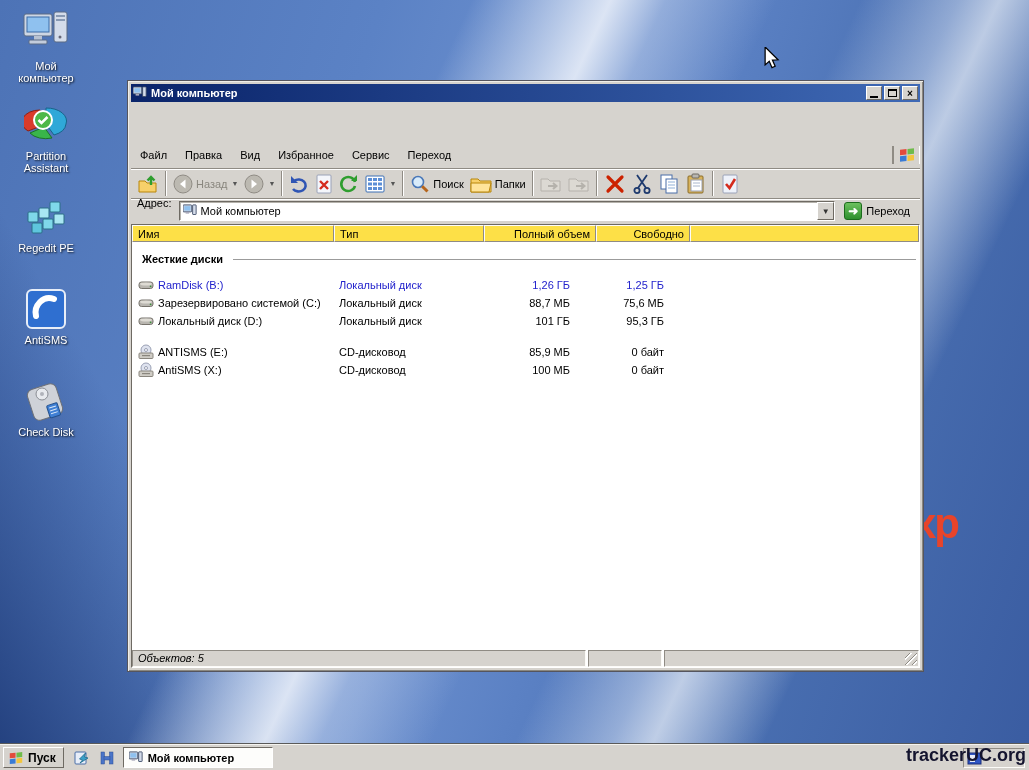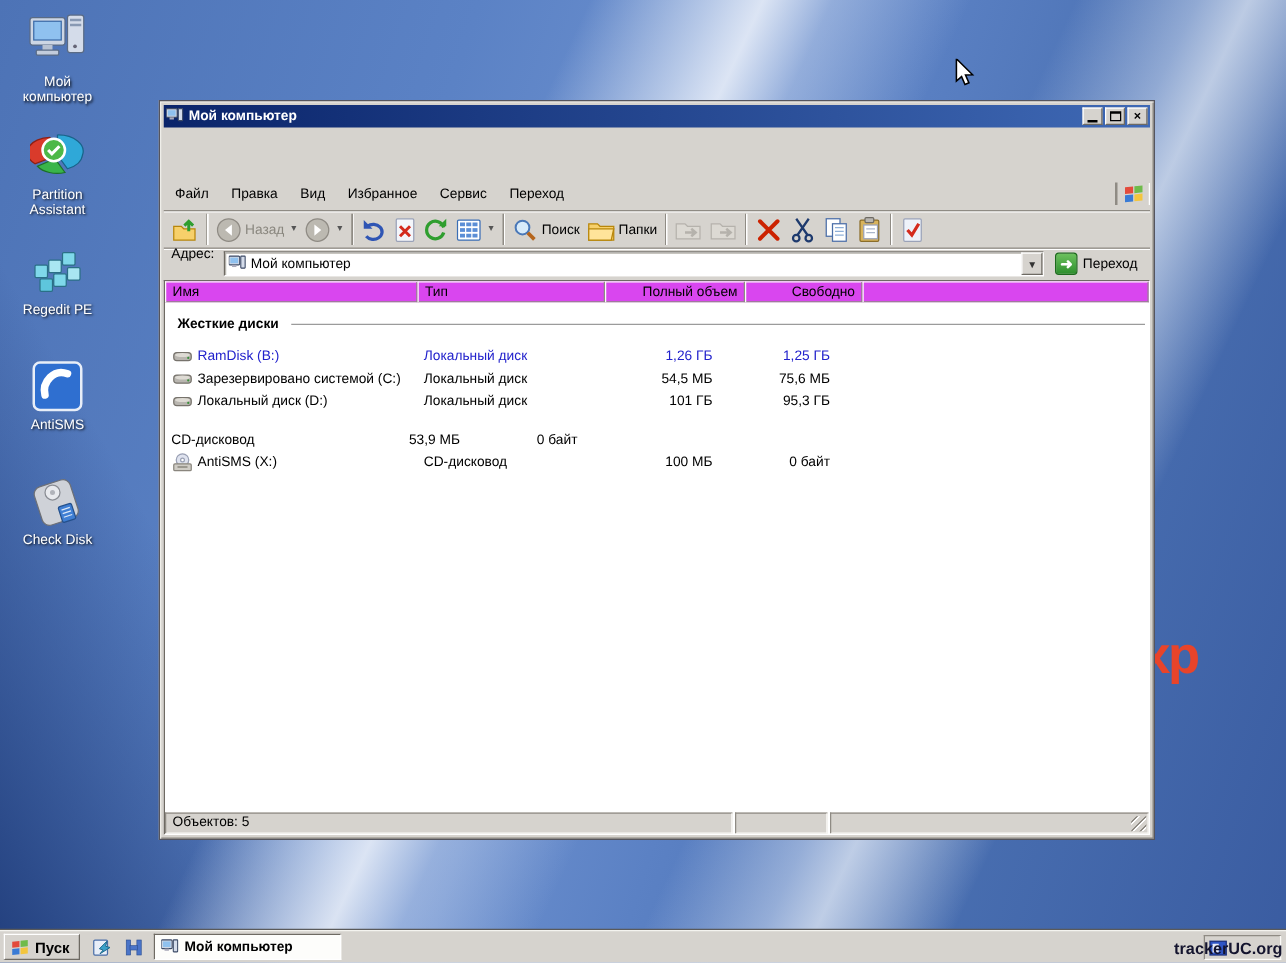--- a/index.html
+++ b/index.html
@@ -62,21 +62,21 @@
     border:1px solid; border-color:#6e6a63 #fff #fff #6e6a63; box-shadow:1px 1px 0 #b5b2ab inset; }
   .combo .ci{ width:14px; height:14px; margin-right:4px; }
   .combo-btn{ width:17px; height:18px; margin-left:auto; display:flex; align-items:center; justify-content:center; font-size:8px; color:#333; }
   .gobtn{ display:flex; align-items:center; gap:4px; padding:1px 6px 1px 3px; margin-left:6px; }
   .goicon{ width:18px; height:18px; border-radius:3px;
     background:linear-gradient(#6cc15e,#2e8f2e); border:1px solid #1c6b1c;
     color:#fff; font-weight:bold; display:flex; align-items:center; justify-content:center; font-size:12px; }
 
   .client{ flex:1; margin-top:1px; border:1px solid; border-color:#6e6a63 #fff #fff #6e6a63;
     background:#fff; display:flex; flex-direction:column; overflow:hidden; }
-  .colheads{ display:flex; height:17px; background:#d946ef; flex:none; }
+  .colheads{ display:flex; height:17px; background:#fde047; flex:none; }
   .colh{ border:1px solid; border-color:#fcfbf8 #8f8b84 #8f8b84 #fcfbf8; padding:2px 5px;
     white-space:nowrap; overflow:hidden; }
   .col-name{ width:202px; } .col-type{ width:150px; }
   .col-total{ width:112px; text-align:right; } .col-free{ width:94px; text-align:right; }
   .col-comment{ width:193px; } .col-fill{ flex:1; }
 
   .list{ flex:1; background:#fff; padding-top:4px; overflow:hidden; }
   .group-header{ display:flex; align-items:center; height:18px; margin:4px 0 8px; }
   .group-header .gt{ font-weight:bold; margin-left:10px; white-space:nowrap; }
   .group-header .gline{ flex:1; height:1px; background:#9b9b9b; margin:0 3px 0 10px; }
@@ -85,36 +85,36 @@
   .frow .c-name{ width:202px; display:flex; align-items:center; gap:4px; padding-left:6px; }
   .frow .c-type{ width:150px; padding-left:5px; }
   .frow .c-total{ width:90px; text-align:right; padding-right:4px; }
   .frow .c-free{ width:94px; text-align:right; padding-right:4px; }
   .frow.linkrow{ color:#2222cc; }
   .group-gap{ height:13px; }
 
   .statusbar{ height:17px; margin-top:2px; display:flex; gap:2px; flex:none; }
   .spanel{ border:1px solid; border-color:#8f8b84 #fcfbf8 #fcfbf8 #8f8b84; padding:1px 5px;
     background:#d6d3ce; overflow:hidden; white-space:nowrap; }
-  .sp1{ width:454px; } .sp2{ width:74px; } .sp3{ flex:1; position:relative; }
+  .sp1{ width:454px;font-style:italic; } .sp2{ width:74px; } .sp3{ flex:1; position:relative; }
   .grip{ position:absolute; right:1px; bottom:1px; width:12px; height:12px;
     background:repeating-linear-gradient(135deg, transparent 0 3px, #8f8b84 3px 4px, #fff 4px 5px); }
 
   
   .taskbar{ position:absolute; left:0; bottom:0; width:1029px; height:26px; z-index:50;
     background:#d6d3ce; border-top:1px solid #f4f3ef; box-shadow:0 -1px 0 #5a5a5a; 
     display:flex; align-items:center; padding:0 3px; }
   .startbtn{ height:21px; display:flex; align-items:center; gap:4px; padding:0 7px 0 4px; font-weight:bold; font-size:12px; }
   .qlaunch{ display:flex; align-items:center; gap:9px; margin:0 8px 0 10px; }
   .taskbtn{ height:21px; width:150px; display:flex; align-items:center; gap:5px; padding:0 5px;
     background:#fdfdfb; border:1px solid; border-color:#6e6a63 #fff #fff #6e6a63; font-weight:bold; }
   .tray{ position:absolute; right:4px; top:3px; height:20px; width:62px; display:flex; align-items:center;
     border:1px solid; border-color:#8f8b84 #fcfbf8 #fcfbf8 #8f8b84; padding-left:3px; }
   .watermark{ position:absolute; right:3px; bottom:4px; z-index:60;
-    font-size:13px; font-weight:600; color:#14142e; letter-spacing:0; }
+    font-size:18px; font-weight:600; color:#14142e; letter-spacing:0; }
 
   
   .cursor{ position:absolute; left:763px; top:47px; z-index:100; }
 
   svg{ display:block; }
 </style>
 </head>
 <body>
 
 <div class="desktop">
@@ -411,40 +411,49 @@
           <div class="frow">
             <div class="cell c-name">
               <svg width="16" height="16" viewBox="0 0 16 16">
                 <rect x="1" y="5" width="14" height="6.5" rx="2.5" fill="#b9b6b0" stroke="#77736c"></rect>
                 <ellipse cx="8" cy="7" rx="6" ry="1.6" fill="#dedbd4"></ellipse>
                 <circle cx="12.6" cy="9.3" r="0.9" fill="#3a8f3a"></circle>
               </svg>
               <span>Зарезервировано системой (C:)</span>
             </div>
             <div class="cell c-type">Локальный диск</div>
-            <div class="cell c-total">54,5 МБ</div>
+            <div class="cell c-total">88,7 МБ</div>
             <div class="cell c-free">75,6 МБ</div>
           </div>
           <div class="frow">
             <div class="cell c-name">
               <svg width="16" height="16" viewBox="0 0 16 16">
                 <rect x="1" y="5" width="14" height="6.5" rx="2.5" fill="#b9b6b0" stroke="#77736c"></rect>
                 <ellipse cx="8" cy="7" rx="6" ry="1.6" fill="#dedbd4"></ellipse>
                 <circle cx="12.6" cy="9.3" r="0.9" fill="#3a8f3a"></circle>
               </svg>
               <span>Локальный диск (D:)</span>
             </div>
             <div class="cell c-type">Локальный диск</div>
             <div class="cell c-total">101 ГБ</div>
             <div class="cell c-free">95,3 ГБ</div>
           </div>
           <div class="group-gap"></div>
           <div class="frow">
+            <div class="cell c-name">
+              <svg width="16" height="16" viewBox="0 0 16 16">
+                <circle cx="8" cy="6" r="5" fill="#dfe3ef" stroke="#9aa0b4"></circle>
+                <circle cx="8" cy="6" r="1.5" fill="#fff" stroke="#9aa0b4"></circle>
+                <rect x="1" y="9" width="14" height="5.5" rx="1" fill="#cfccc5" stroke="#8a867e"></rect>
+                <rect x="4" y="11" width="8" height="1.2" fill="#8a867e"></rect>
+              </svg>
+              <span>ANTISMS (E:)</span>
+            </div>
             <div class="cell c-type">CD-дисковод</div>
-            <div class="cell c-total">53,9 МБ</div>
+            <div class="cell c-total">85,9 МБ</div>
             <div class="cell c-free">0 байт</div>
           </div>
           <div class="frow">
             <div class="cell c-name">
               <svg width="16" height="16" viewBox="0 0 16 16">
                 <circle cx="8" cy="6" r="5" fill="#dfe3ef" stroke="#9aa0b4"></circle>
                 <circle cx="8" cy="6" r="1.5" fill="#fff" stroke="#9aa0b4"></circle>
                 <rect x="1" y="9" width="14" height="5.5" rx="1" fill="#cfccc5" stroke="#8a867e"></rect>
                 <rect x="4" y="11" width="8" height="1.2" fill="#8a867e"></rect>
               </svg>

